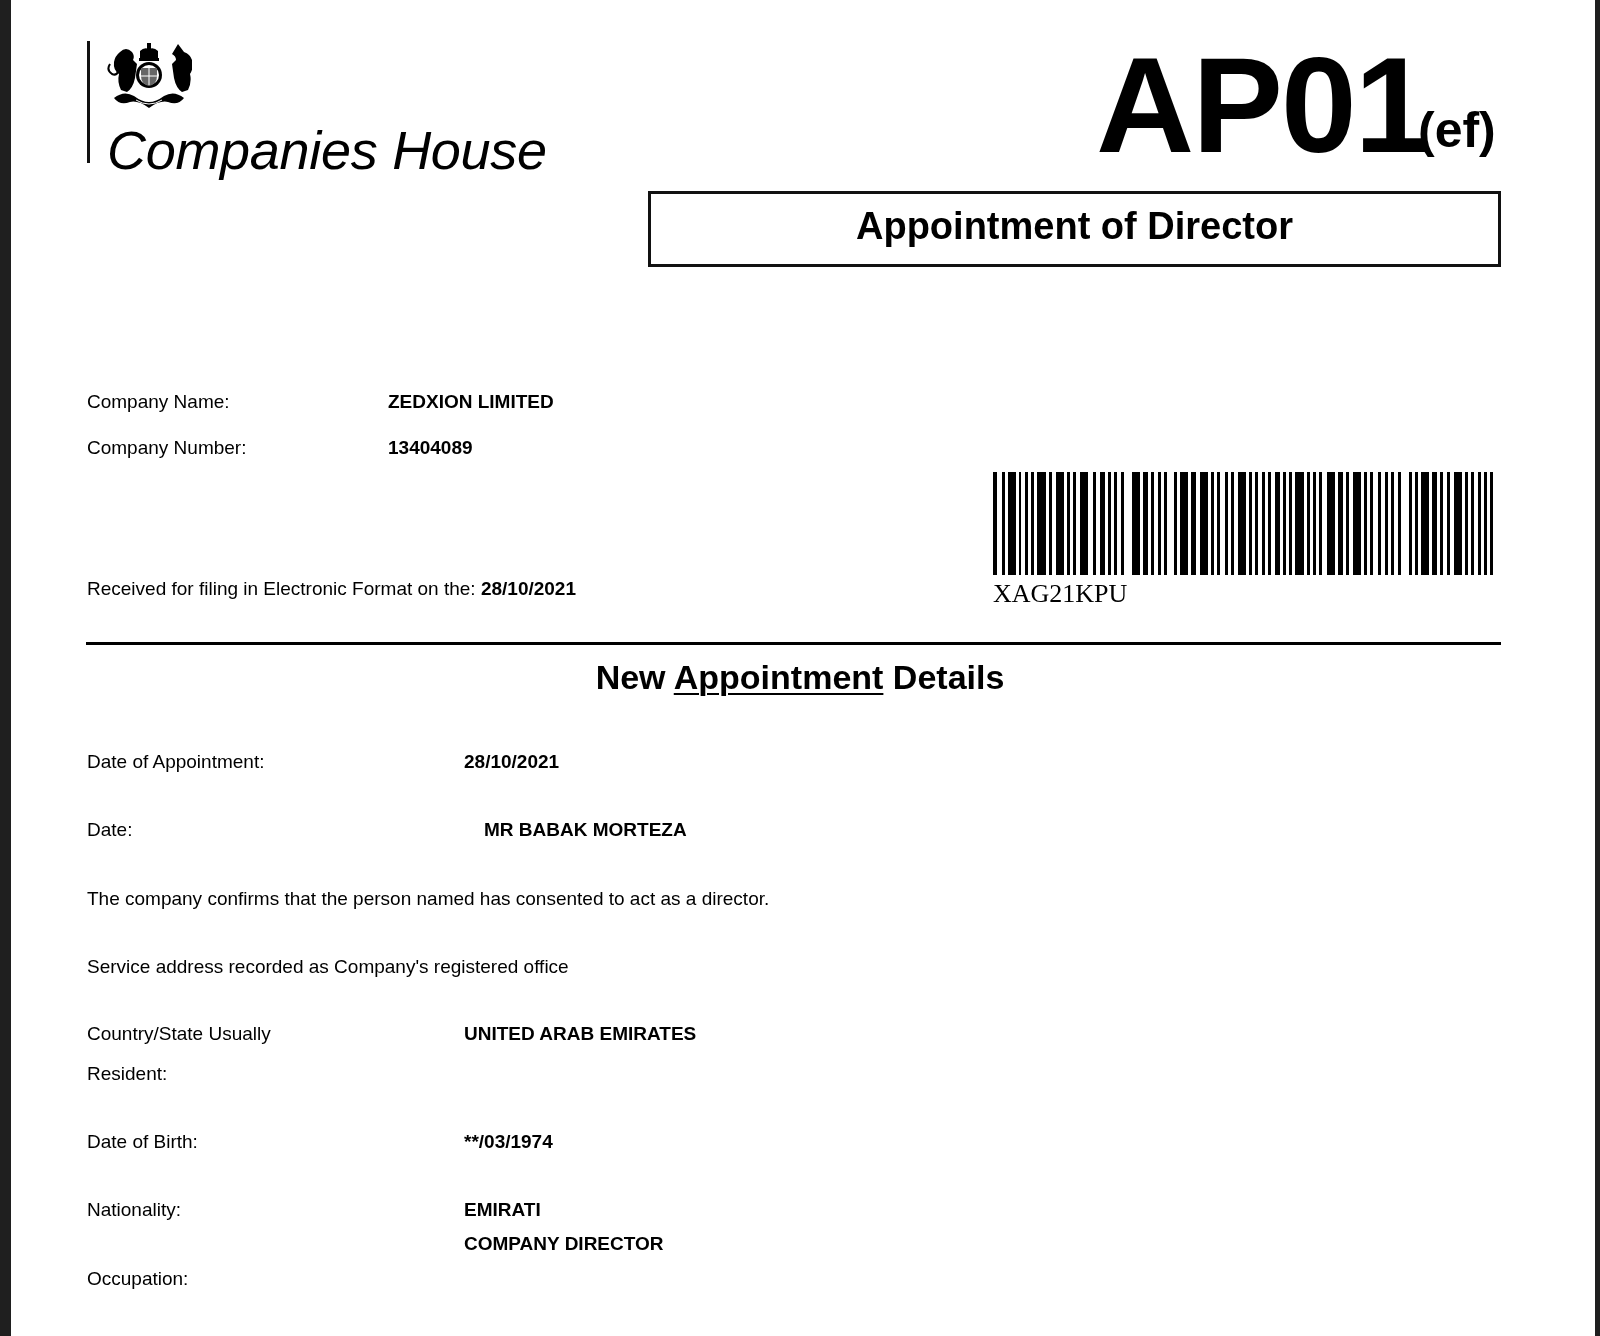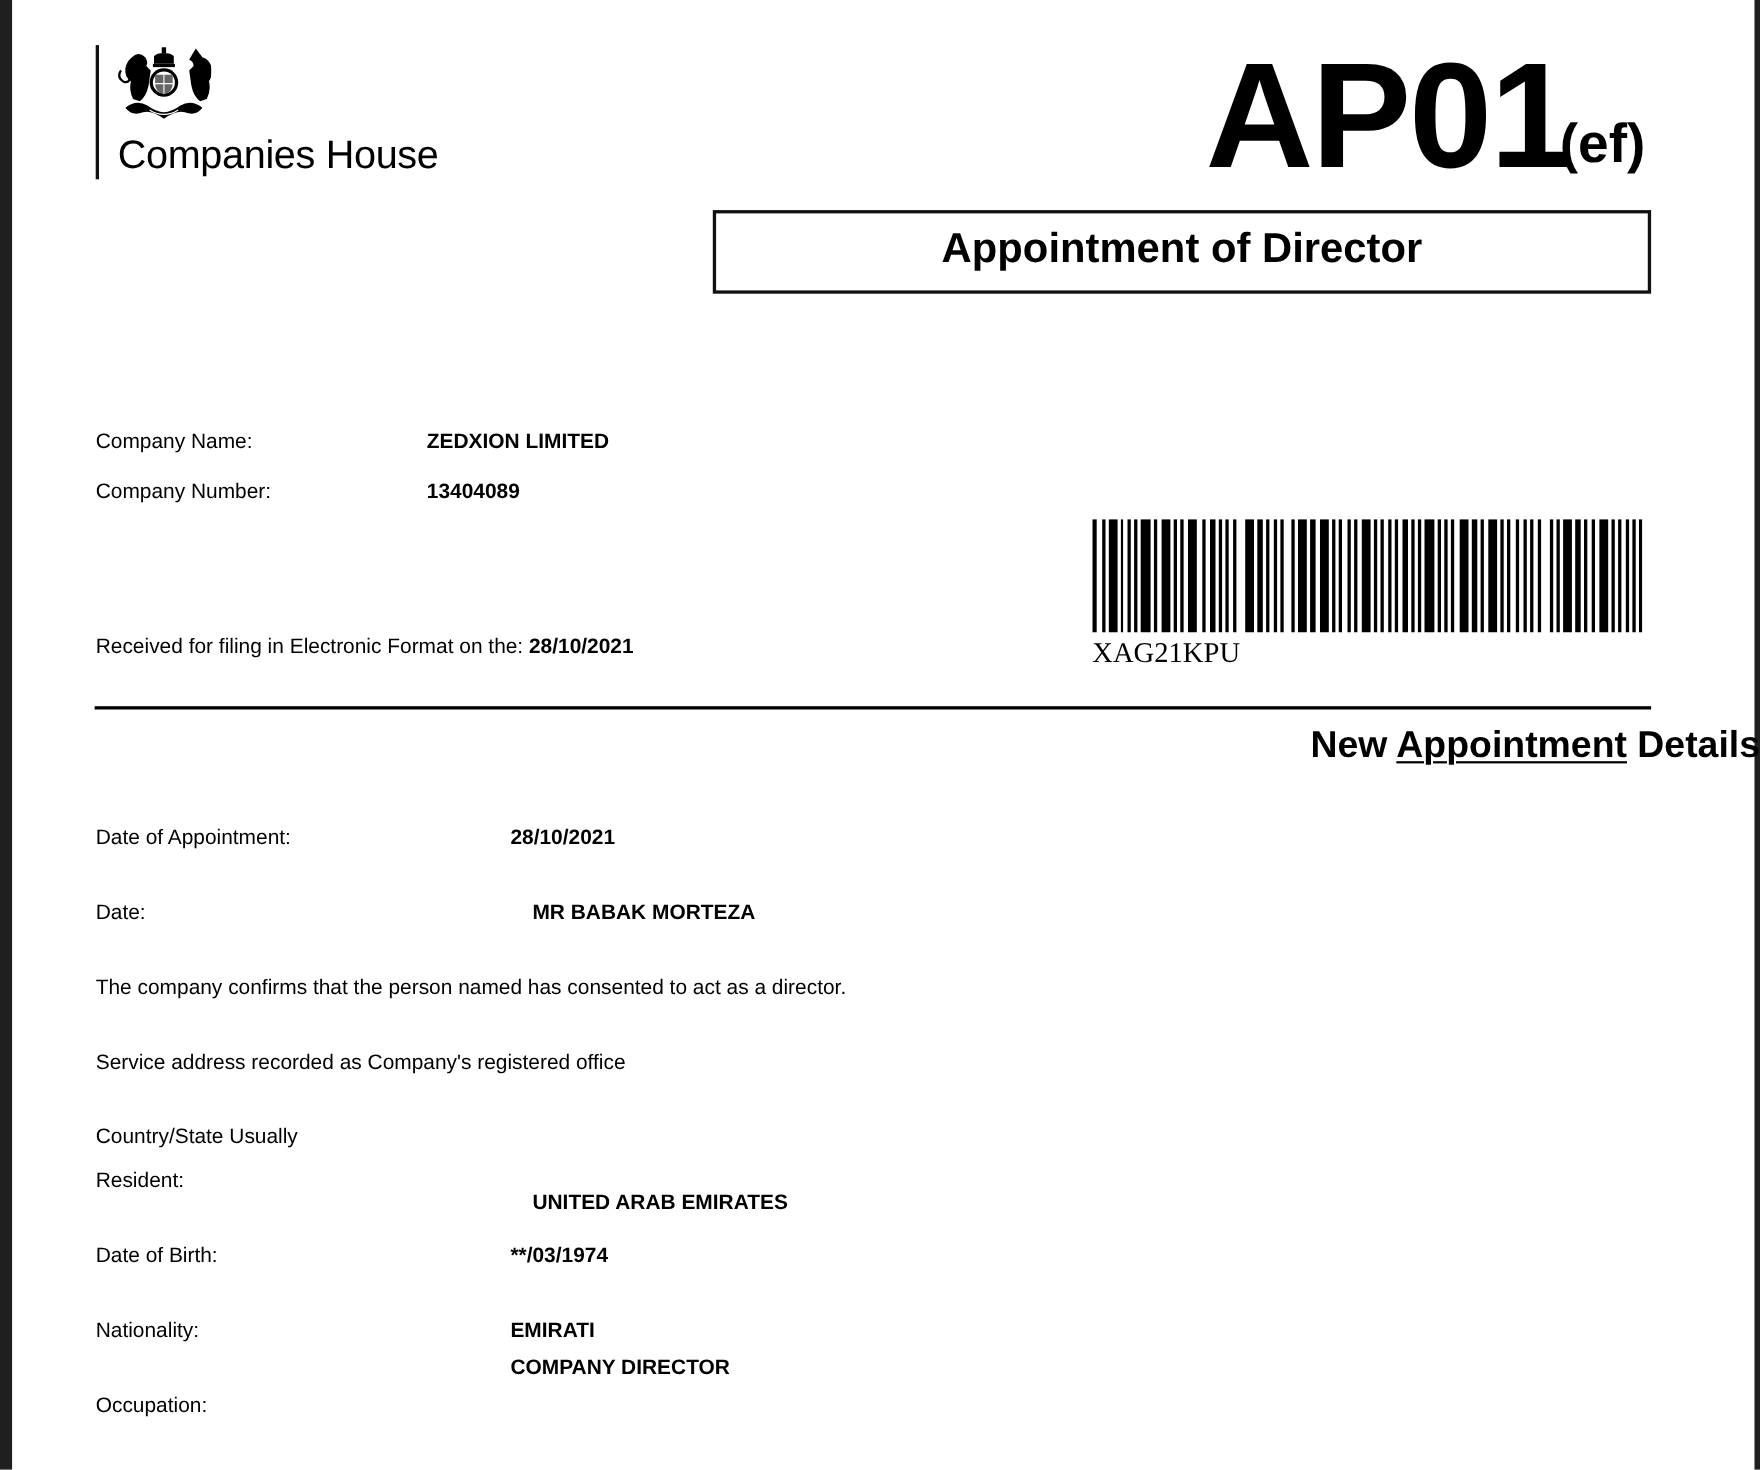--- a/index.html
+++ b/index.html
@@ -6,35 +6,35 @@
   body {
     width: 1600px; height: 1336px; position: relative; overflow: hidden;
     background: #ffffff;
     font-family: "Liberation Sans", sans-serif; color: #000;
   }
   .edge-left { position: absolute; left: 0; top: 0; width: 11px; height: 1336px; background: #1f1f1f; }
   .edge-right { position: absolute; left: 1595px; top: 0; width: 5px; height: 1336px; background: #1f1f1f; }
   .abs { position: absolute; white-space: nowrap; line-height: 1; }
   .logo-bar { position: absolute; left: 87px; top: 41px; width: 3px; height: 122px; background: #111; }
   .crest { position: absolute; left: 106px; top: 42px; width: 86px; height: 70px; }
-  .logo-text { left: 107px; top: 123px; font-size: 36px; font-weight: normal; letter-spacing: -0.3px; }
+  .logo-text { left: 107px; top: 123px; font-size: 54px; font-weight: normal; letter-spacing: -0.3px; font-style: italic; }
   .form-code { left: 1096px; top: 37px; font-size: 136px; font-weight: bold; letter-spacing: -2px; }
   .form-suffix { left: 1418px; top: 105px; font-size: 50px; font-weight: bold; }
   .title-box {
     position: absolute; left: 648px; top: 191px; width: 853px; height: 76px;
     border: 3px solid #111; box-sizing: border-box;
     display: flex; align-items: center; justify-content: center;
   }
   .title-box span { font-size: 38px; font-weight: bold; line-height: 1; position: relative; top: -3px; }
   .fs29 { font-size: 19px; }
   .b { font-weight: bold; }
   .rule { position: absolute; left: 86px; top: 642px; width: 1415px; height: 3px; background: #000; }
   .barcode { position: absolute; left: 993px; top: 472px; width: 500px; height: 103px; }
   .barcode-text { left: 993px; top: 581px; font-family: "Liberation Serif", serif; font-size: 26px; }
-  .section-heading { left: 0; width: 1600px; top: 660px; text-align: right; font-size: 34px; font-weight: bold; }
+  .section-heading { left: 0; width: 1600px; top: 660px; text-align: center; font-size: 34px; font-weight: bold; }
   .section-heading .u { text-decoration: underline; text-decoration-thickness: 2px; text-underline-offset: 4px; }
 </style>
 </head>
 <body>
 
 <div class="edge-left"></div>
 <div class="edge-right"></div>
 
 <div class="logo-bar"></div>
 <svg class="crest" viewBox="0 0 86 70">
@@ -160,21 +160,21 @@
 
 <div class="abs fs29" style="left:87px; top:820px;">Date:</div>
 <div class="abs fs29 b" style="left:464px; top:820px;margin-left:20px;">MR BABAK MORTEZA</div>
 
 <div class="abs fs29" style="left:87px; top:889px;">The company confirms that the person named has consented to act as a director.</div>
 
 <div class="abs fs29" style="left:87px; top:957px;">Service address recorded as Company's registered office</div>
 
 <div class="abs fs29" style="left:87px; top:1024px;">Country/State Usually</div>
 <div class="abs fs29" style="left:87px; top:1064px;">Resident:</div>
-<div class="abs fs29 b" style="left:464px; top:1084px;margin-left:20px;">UNITED ARAB EMIRATES</div>
+<div class="abs fs29 b" style="left:464px; top:1024px;">UNITED ARAB EMIRATES</div>
 
 <div class="abs fs29" style="left:87px; top:1132px;">Date of Birth:</div>
 <div class="abs fs29 b" style="left:464px; top:1132px;">**/03/1974</div>
 
 <div class="abs fs29" style="left:87px; top:1200px;">Nationality:</div>
 <div class="abs fs29 b" style="left:464px; top:1200px;">EMIRATI</div>
 
 <div class="abs fs29" style="left:87px; top:1269px;">Occupation:</div>
 <div class="abs fs29 b" style="left:464px; top:1234px;">COMPANY DIRECTOR</div>
 

